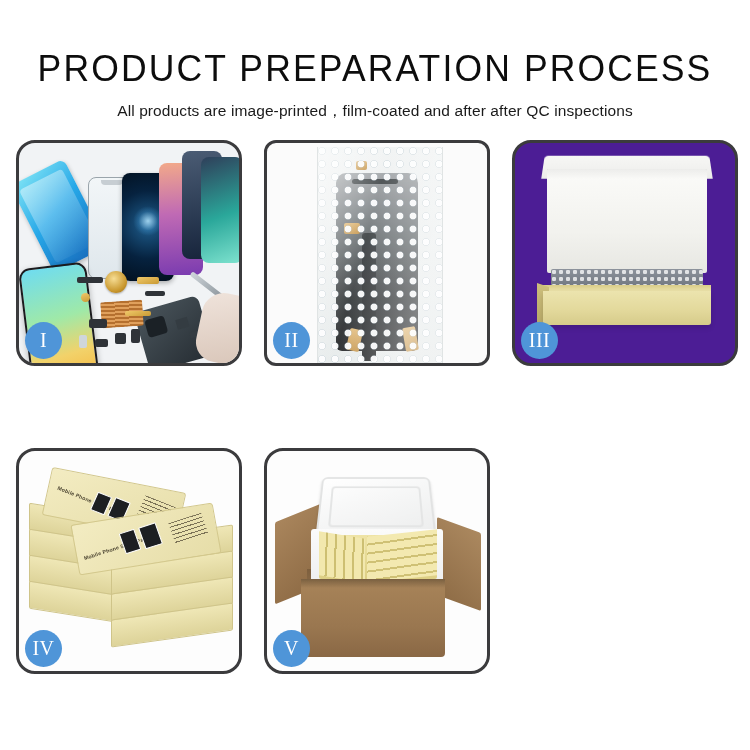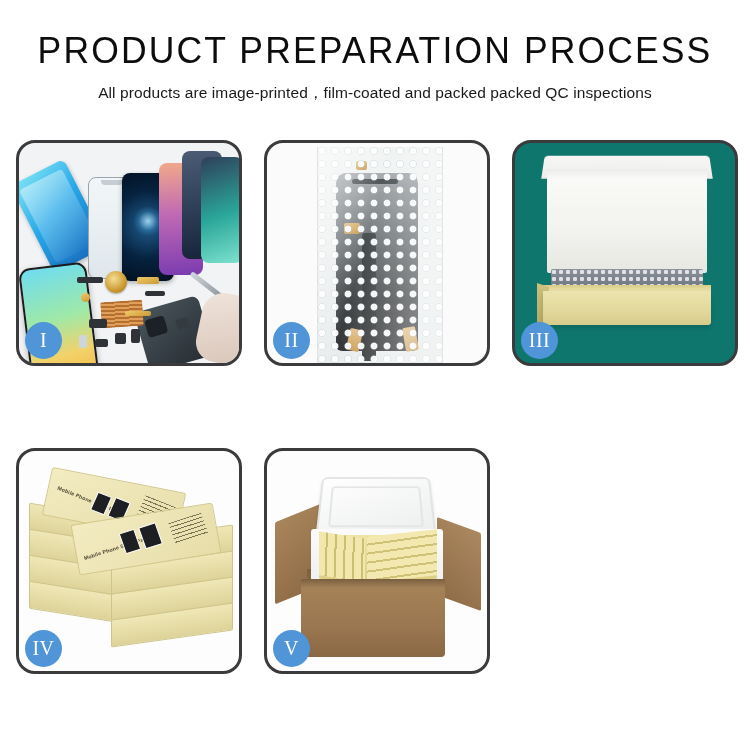--- a/index.html
+++ b/index.html
@@ -6,21 +6,21 @@
   body{
     width:750px;height:750px;
     background:#ffffff;
     font-family:"Liberation Sans","DejaVu Sans",sans-serif;
     overflow:hidden;
     position:relative;
   }
   .page{width:750px;height:750px;position:relative;}
 
   
-  .header{text-align:center;padding-top:32px;}
+  .header{text-align:center;padding-top:50px;}
   .title{
     font-size:37px;
     letter-spacing:2.2px;
     color:#0d0d0d;
     font-weight:400;
     line-height:1.05;
     white-space:nowrap;
     transform:scaleX(.96);
   }
   .subtitle{
@@ -153,21 +153,21 @@
     background:linear-gradient(90deg,#cfd5da,#8b949b);
     transform:rotate(38deg);border-radius:2px;
   }
   .hand{
     position:absolute;right:-6px;top:150px;width:46px;height:70px;
     background:linear-gradient(160deg,#f0e4dc,#d9c6b9);
     border-radius:22px 10px 16px 20px;transform:rotate(12deg);
   }
 
   
-  .p2{background:#fbfbfb;}
+  .p2{background:#fbfbfb;border-radius:12px;}
   .bag{
     position:absolute;left:50px;top:4px;width:124px;height:218px;
     background:linear-gradient(180deg,#f2f4f4,#e8ecec);
     border-left:1px solid #e0e4e4;border-right:1px solid #e0e4e4;
   }
   .bagpart{
     position:absolute;left:18px;top:26px;width:82px;height:178px;
     background:linear-gradient(180deg,#9fa3a6 0%,#6e7376 30%,#2d3133 70%,#17191b 100%);
     border-radius:10px 10px 6px 6px;
     opacity:.88;
@@ -187,21 +187,21 @@
       radial-gradient(circle at 4px 4px,rgba(255,255,255,.92) 0 3.1px,rgba(255,255,255,0) 3.6px) 0 0/13px 13px,
       radial-gradient(circle at 4px 4px,rgba(180,195,205,.40) 0 3.6px,rgba(0,0,0,0) 4.2px) 0 0/13px 13px;
     mix-blend-mode:normal;
   }
   .bagshine{
     position:absolute;inset:0;
     background:linear-gradient(105deg,rgba(255,255,255,.5) 0%,rgba(255,255,255,0) 40%,rgba(255,255,255,.35) 78%);
   }
 
   
-  .p3{background:#0f766e;}
+  .p3{background:#4c1d95;}
   .lid{
     position:absolute;left:28px;top:12px;width:168px;height:24px;
     background:linear-gradient(180deg,#f7f7f5,#ececea);
     border-radius:4px 4px 0 0;
     transform:perspective(180px) rotateX(18deg);
   }
   .foam{
     position:absolute;left:32px;top:26px;width:160px;height:104px;
     background:linear-gradient(180deg,#fbfbf9 0%,#f2f2ee 60%,#e7e7e2 100%);
     border-radius:2px;
@@ -349,21 +349,21 @@
     background:rgba(125,100,70,.6);border-radius:1px;
   }
 </style>
 </head>
 <body>
 
 <div class="page">
 
   <div class="header">
     <div class="title">PRODUCT PREPARATION PROCESS</div>
-    <div class="subtitle">All products are image-printed，film-coated and packed packed QC inspections</div>
+    <div class="subtitle">All products are image-printed，film-coated and after after QC inspections</div>
   </div>
 
   <div class="grid">
 
     <div class="panel p1">
       <div class="scene">
         <div class="ph blue-film"></div>
         <div class="ph glass"></div>
         <div class="ph dark"></div>
         <div class="ph purple"></div>

